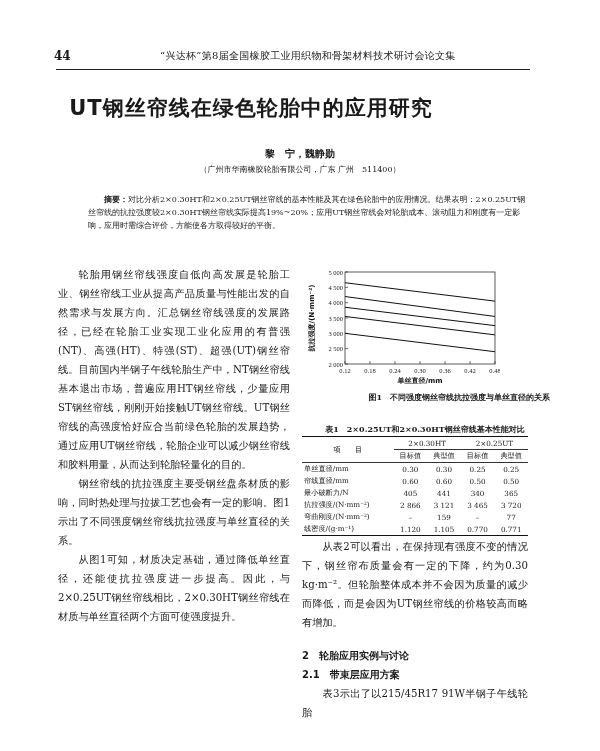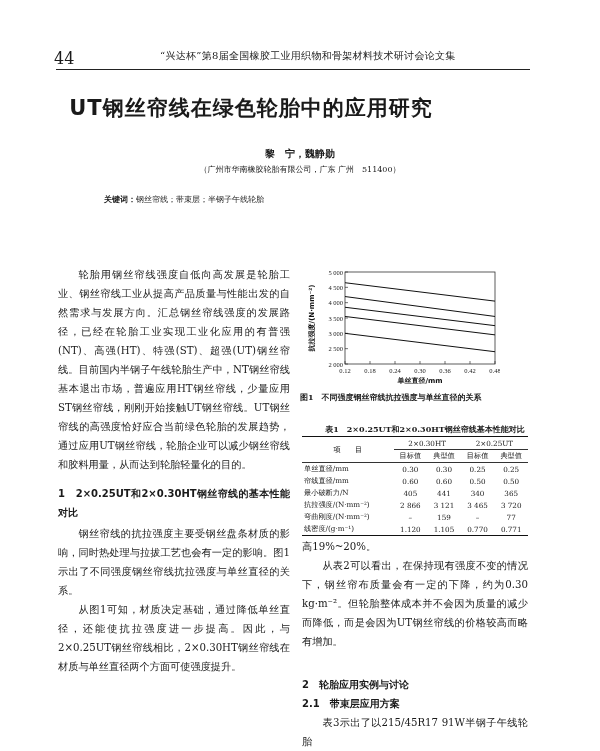--- a/index.html
+++ b/index.html
@@ -1,35 +1,35 @@
 <!DOCTYPE html>
 <html><head>
 <meta charset="utf-8">
 <style>
   html,body{margin:0;padding:0;background:#fff;}
   body{width:600px;height:751px;position:relative;overflow:hidden;color:#1a1a1a;
        font-family:"DejaVu Serif","Liberation Serif",serif;}
   .abs{position:absolute;}
-  .hdr-num{left:54px;top:49px;font-size:16px;font-weight:normal;}
+  .hdr-num{left:54px;top:49px;font-size:12px;font-weight:bold;}
   .hdr-title{left:160px;top:49px;font-size:10px;letter-spacing:0.3px;}
   .hdr-rule{left:56px;top:69px;width:474px;height:1px;background:#222;}
   .title{left:0;width:502px;top:94px;text-align:center;font-size:21px;font-weight:bold;
          font-family:"DejaVu Sans","Liberation Sans",sans-serif;letter-spacing:1px;}
   .authors{left:0;width:600px;top:147px;text-align:center;font-size:10px;font-weight:bold;}
   .affil{left:0;width:600px;top:164px;text-align:center;font-size:8px;}
   .abstract{left:88px;width:440px;top:193px;font-size:8px;line-height:13px;}
   .abstract p{margin:0;}
   .indent{text-indent:2em;}
   .bold{font-weight:bold;}
   .col{font-size:10.2px;line-height:19px;text-align:justify;}
   .col p{margin:0;}
   .col-left{left:58px;width:232px;top:265px;}
   .sec-h{font-weight:bold;font-family:"DejaVu Sans","Liberation Sans",sans-serif;font-size:10px;}
   .chart-wrap{left:305px;top:264px;width:195px;height:125px;}
-  .fig-cap{left:300px;width:250px;top:392px;font-size:8px;font-weight:bold;}
+  .fig-cap{left:300px;width:250px;top:392px;font-size:8px;font-weight:bold;text-align:right;}
   .tab-cap{left:300px;width:250px;top:424px;font-size:8px;font-weight:bold;text-align:center;}
   table.t1{position:absolute;left:302px;top:436px;width:226px;border-collapse:collapse;font-size:7.2px;}
   table.t1 td,table.t1 th{padding:1px 2px;text-align:center;font-weight:normal;white-space:nowrap;height:10px;}
   table.t1 td.lbl{text-align:left;}
   table.t1 tr.top td,table.t1 tr.top th{border-top:1.5px solid #111;}
   table.t1 tr.bot td{border-bottom:1.5px solid #111;}
   .sub-rule{border-bottom:0.6px solid #333;}
   .col-right{left:302px;width:226px;top:537px;}
 </style>
 </head>
@@ -37,26 +37,25 @@
 
 <div class="abs hdr-num">44</div>
 <div class="abs hdr-title">“兴达杯”第8届全国橡胶工业用织物和骨架材料技术研讨会论文集</div>
 <div class="abs hdr-rule"></div>
 
 <div class="abs title">UT钢丝帘线在绿色轮胎中的应用研究</div>
 <div class="abs authors">黎　宁，魏静勋</div>
 <div class="abs affil">（广州市华南橡胶轮胎有限公司，广东 广州　511400）</div>
 
 <div class="abs abstract">
-  <p class="indent"><span class="bold">关键词：</span><span>钢丝帘线；带束层；半钢子午线轮胎</span></p>
+  <p class="indent"><span class="bold">摘要：</span><span>对比分析2×0.30HT和2×0.25UT钢丝帘线的基本性能及其在绿色轮胎中的应用情况。结果表明：2×0.25UT钢丝帘线的抗拉强度较2×0.30HT钢丝帘线实际提高19%~20%；应用UT钢丝帘线会对轮胎成本、滚动阻力和刚度有一定影响，应用时需综合评价，方能使各方取得较好的平衡。</span></p>
 </div>
 
 <div class="abs col col-left">
   <p class="indent">轮胎用钢丝帘线强度自低向高发展是轮胎工业、钢丝帘线工业从提高产品质量与性能出发的自然需求与发展方向。汇总钢丝帘线强度的发展路径，已经在轮胎工业实现工业化应用的有普强(NT)、高强(HT)、特强(ST)、超强(UT)钢丝帘线。目前国内半钢子午线轮胎生产中，NT钢丝帘线基本退出市场，普遍应用HT钢丝帘线，少量应用ST钢丝帘线，刚刚开始接触UT钢丝帘线。UT钢丝帘线的高强度恰好应合当前绿色轮胎的发展趋势，通过应用UT钢丝帘线，轮胎企业可以减少钢丝帘线和胶料用量，从而达到轮胎轻量化的目的。</p>
-  <p class="sec-h" style="margin-top:10px;margin-bottom:2px;">1　2×0.25UT和2×0.30HT钢丝帘线的基本性能对比</p>
   <p class="indent">钢丝帘线的抗拉强度主要受钢丝盘条材质的影响，同时热处理与拉拔工艺也会有一定的影响。图1示出了不同强度钢丝帘线抗拉强度与单丝直径的关系。</p>
   <p class="indent">从图1可知，材质决定基础，通过降低单丝直径，还能使抗拉强度进一步提高。因此，与2×0.25UT钢丝帘线相比，2×0.30HT钢丝帘线在材质与单丝直径两个方面可使强度提升。</p>
 
 </div>
 
 <div class="abs chart-wrap">
   <svg id="chart" width="195" height="125">
       <rect x="40" y="8" width="150" height="92" fill="none" stroke="#333" stroke-width="0.8"></rect>
       <line x1="40" x2="43" y1="100" y2="100" stroke="#333" stroke-width="0.7"></line>
       <text x="38" y="102.5" font-size="6.5" text-anchor="end" fill="#222" font-family="Liberation Serif, serif">2 000</text>
@@ -150,18 +149,17 @@
     <td class="lbl">线密度/(g·m⁻¹)</td>
     <td>1.120</td>
     <td>1.105</td>
     <td>0.770</td>
     <td>0.771</td>
   </tr>
 </tbody>
   </table>
 
 <div class="abs col col-right">
-  <p>高19%~20%。</p>
   <p class="indent">从表2可以看出，在保持现有强度不变的情况下，钢丝帘布质量会有一定的下降，约为0.30 kg·m⁻²。但轮胎整体成本并不会因为质量的减少而降低，而是会因为UT钢丝帘线的价格较高而略有增加。</p>
-  <p class="sec-h" style="margin-top:24px;">2　轮胎应用实例与讨论</p>
+  <p class="sec-h" style="margin-top:14px;">2　轮胎应用实例与讨论</p>
   <p class="sec-h">2.1　带束层应用方案</p>
   <p class="indent">表3示出了以215/45R17 91W半钢子午线轮胎</p>
 </div>
 
 </body></html>

